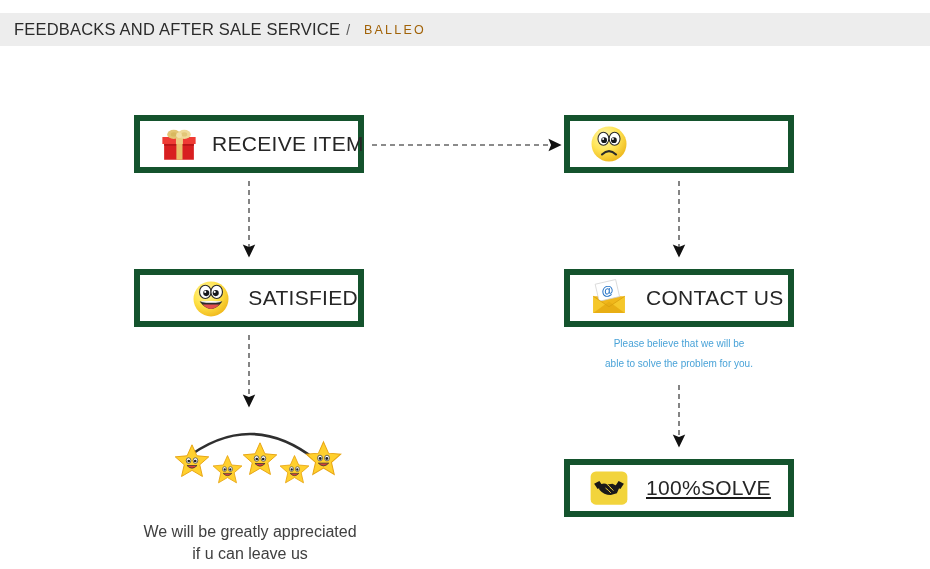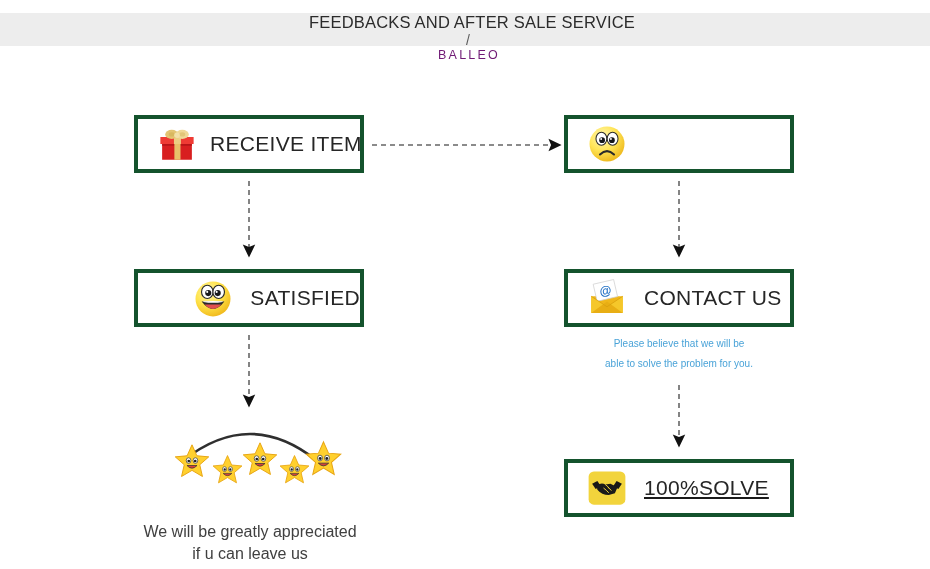--- a/index.html
+++ b/index.html
@@ -19,47 +19,46 @@
   
   .header-bar {
     position: absolute;
     left: 0;
     top: 13px;
     width: 930px;
     height: 33px;
     background: #ededed;
     display: flex;
     align-items: center;
-    flex-direction: column;
   }
   .header-title {
     margin-left: 14px;
     font-size: 16.5px;
     letter-spacing: 0.2px;
     color: #2b2b2b;
     white-space: nowrap;
   }
   .header-sep {
     margin-left: 6px;
     font-size: 14px;
     color: #5a5a5a;
   }
   .header-brand {
-    margin-left: 8px;
+    margin-left: 14px;
     font-size: 12.5px;
     letter-spacing: 2.2px;
-    color: #701a75;
+    color: #a16207;
   }
 
   
   .flow-box {
     position: absolute;
     width: 230px;
     height: 58px;
-    border: 4px solid #14532d;
+    border: 6px solid #14532d;
     background: #ffffff;
     box-sizing: border-box;
     display: flex;
     align-items: center;
     padding-left: 18px;
   }
   .flow-label {
     font-size: 21px;
     color: #262626;
     white-space: nowrap;

